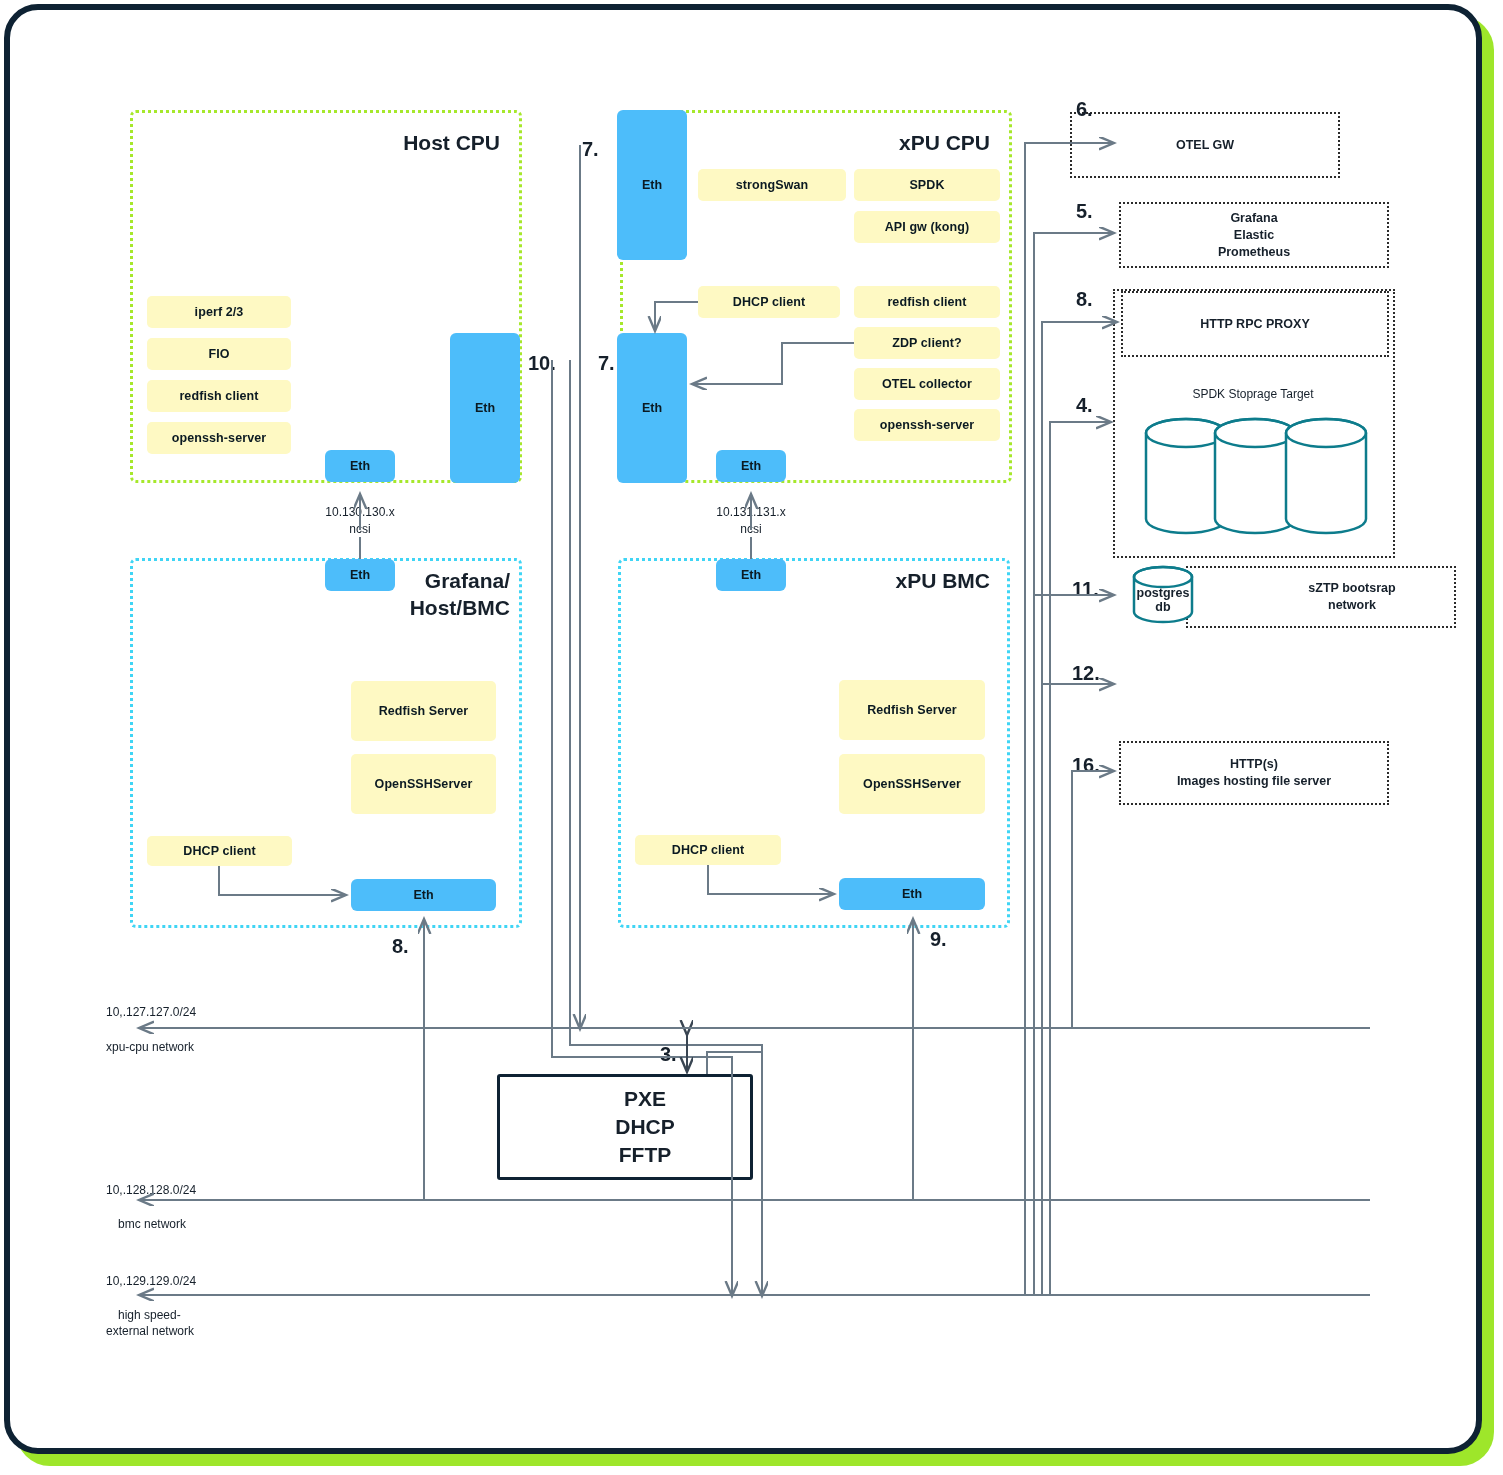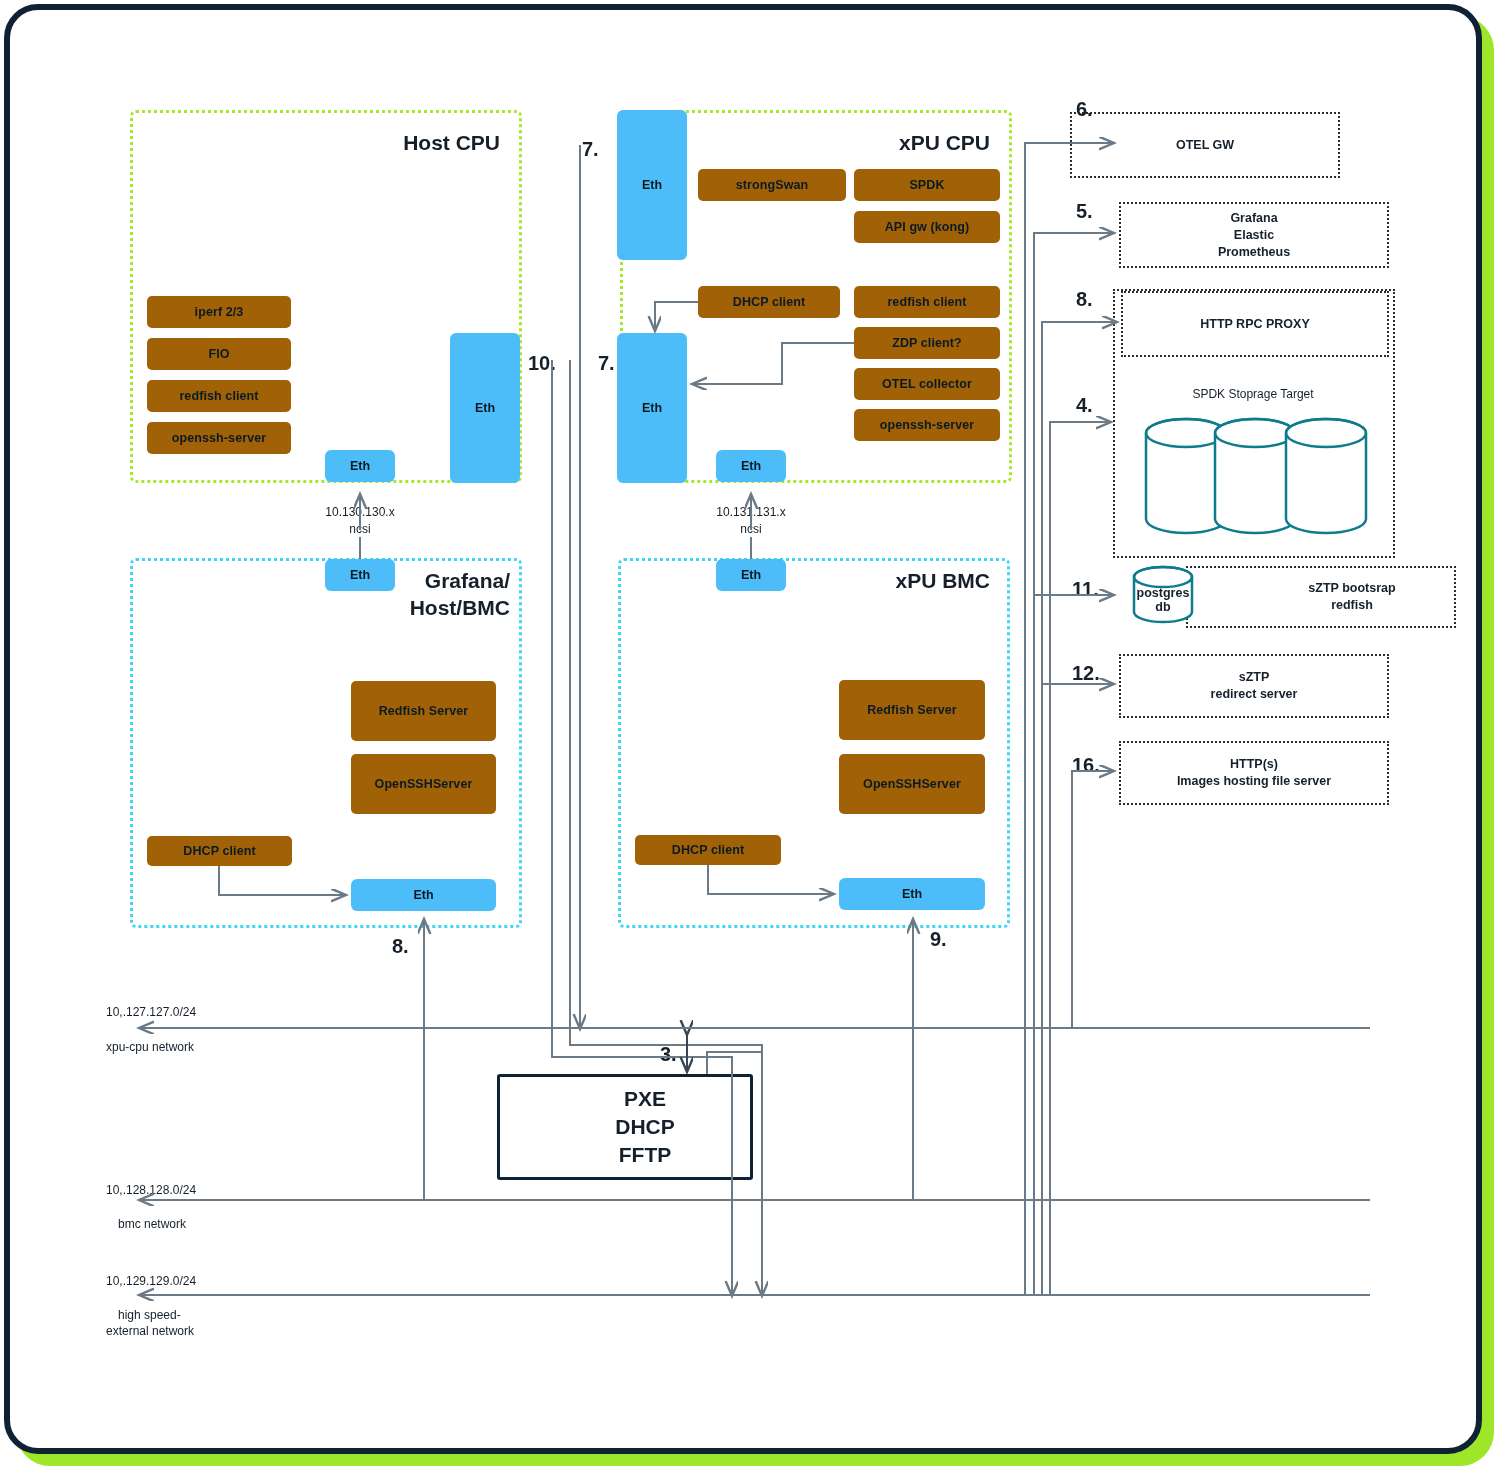--- a/index.html
+++ b/index.html
@@ -13,21 +13,21 @@
     border-radius:34px;background:#ffffff;border:6px solid #0E2233;box-sizing:border-box;}
 
   
   .grp{position:absolute;box-sizing:border-box;background:transparent;}
   .grp.green{border:3px dotted #A6E82B;border-radius:6px;}
   .grp.cyan{border:3px dotted #3FD5F5;border-radius:6px;}
   .grp-title{position:absolute;font-weight:bold;color:#16202B;font-size:21px;
     line-height:25px;text-align:right;}
 
   
-  .chip{position:absolute;background:#a16207;border-radius:5px;color:#0b1a22;
+  .chip{position:absolute;background:#fef9c3;border-radius:5px;color:#0b1a22;
     font-size:12.5px;font-weight:bold;display:flex;align-items:center;
     justify-content:center;text-align:center;letter-spacing:.1px;}
 
   
   .eth{position:absolute;background:#4DBDFA;border-radius:6px;color:#0b1a22;
     font-size:12.5px;font-weight:bold;display:flex;align-items:center;
     justify-content:center;}
   .eth.tall{align-items:center;}
 
   
@@ -129,30 +129,24 @@
     </div>
   </div>
 
   <div class="svc-wrap" style="left:1113px;top:289px;width:278px;height:265px;"></div>
   <div class="svc" style="left:1121px;top:291px;width:264px;height:62px;">HTTP RPC PROXY</div>
   <div class="lbl center" style="left:1121px;top:386px;width:264px;">SPDK Stoprage Target</div>
 
   <div class="svc" style="left:1186px;top:566px;width:266px;height:58px;text-align:center;">
     <div style="margin-left:62px;">
       <div>sZTP bootsrap</div>
-      <div>redfish</div>
+      <div>network</div>
     </div>
   </div>
 
-  <div class="svc" style="left:1119px;top:654px;width:266px;height:60px;">
-    <div>
-      <div>sZTP</div>
-      <div>redirect server</div>
-    </div>
-  </div>
 
   <div class="svc" style="left:1119px;top:741px;width:266px;height:60px;">
     <div>
       <div>HTTP(s)</div>
       <div>Images hosting file server</div>
     </div>
   </div>
 
   <div class="pxe" style="left:497px;top:1074px;width:210px;height:100px;padding-left:40px;">
     <div>PXE</div>

